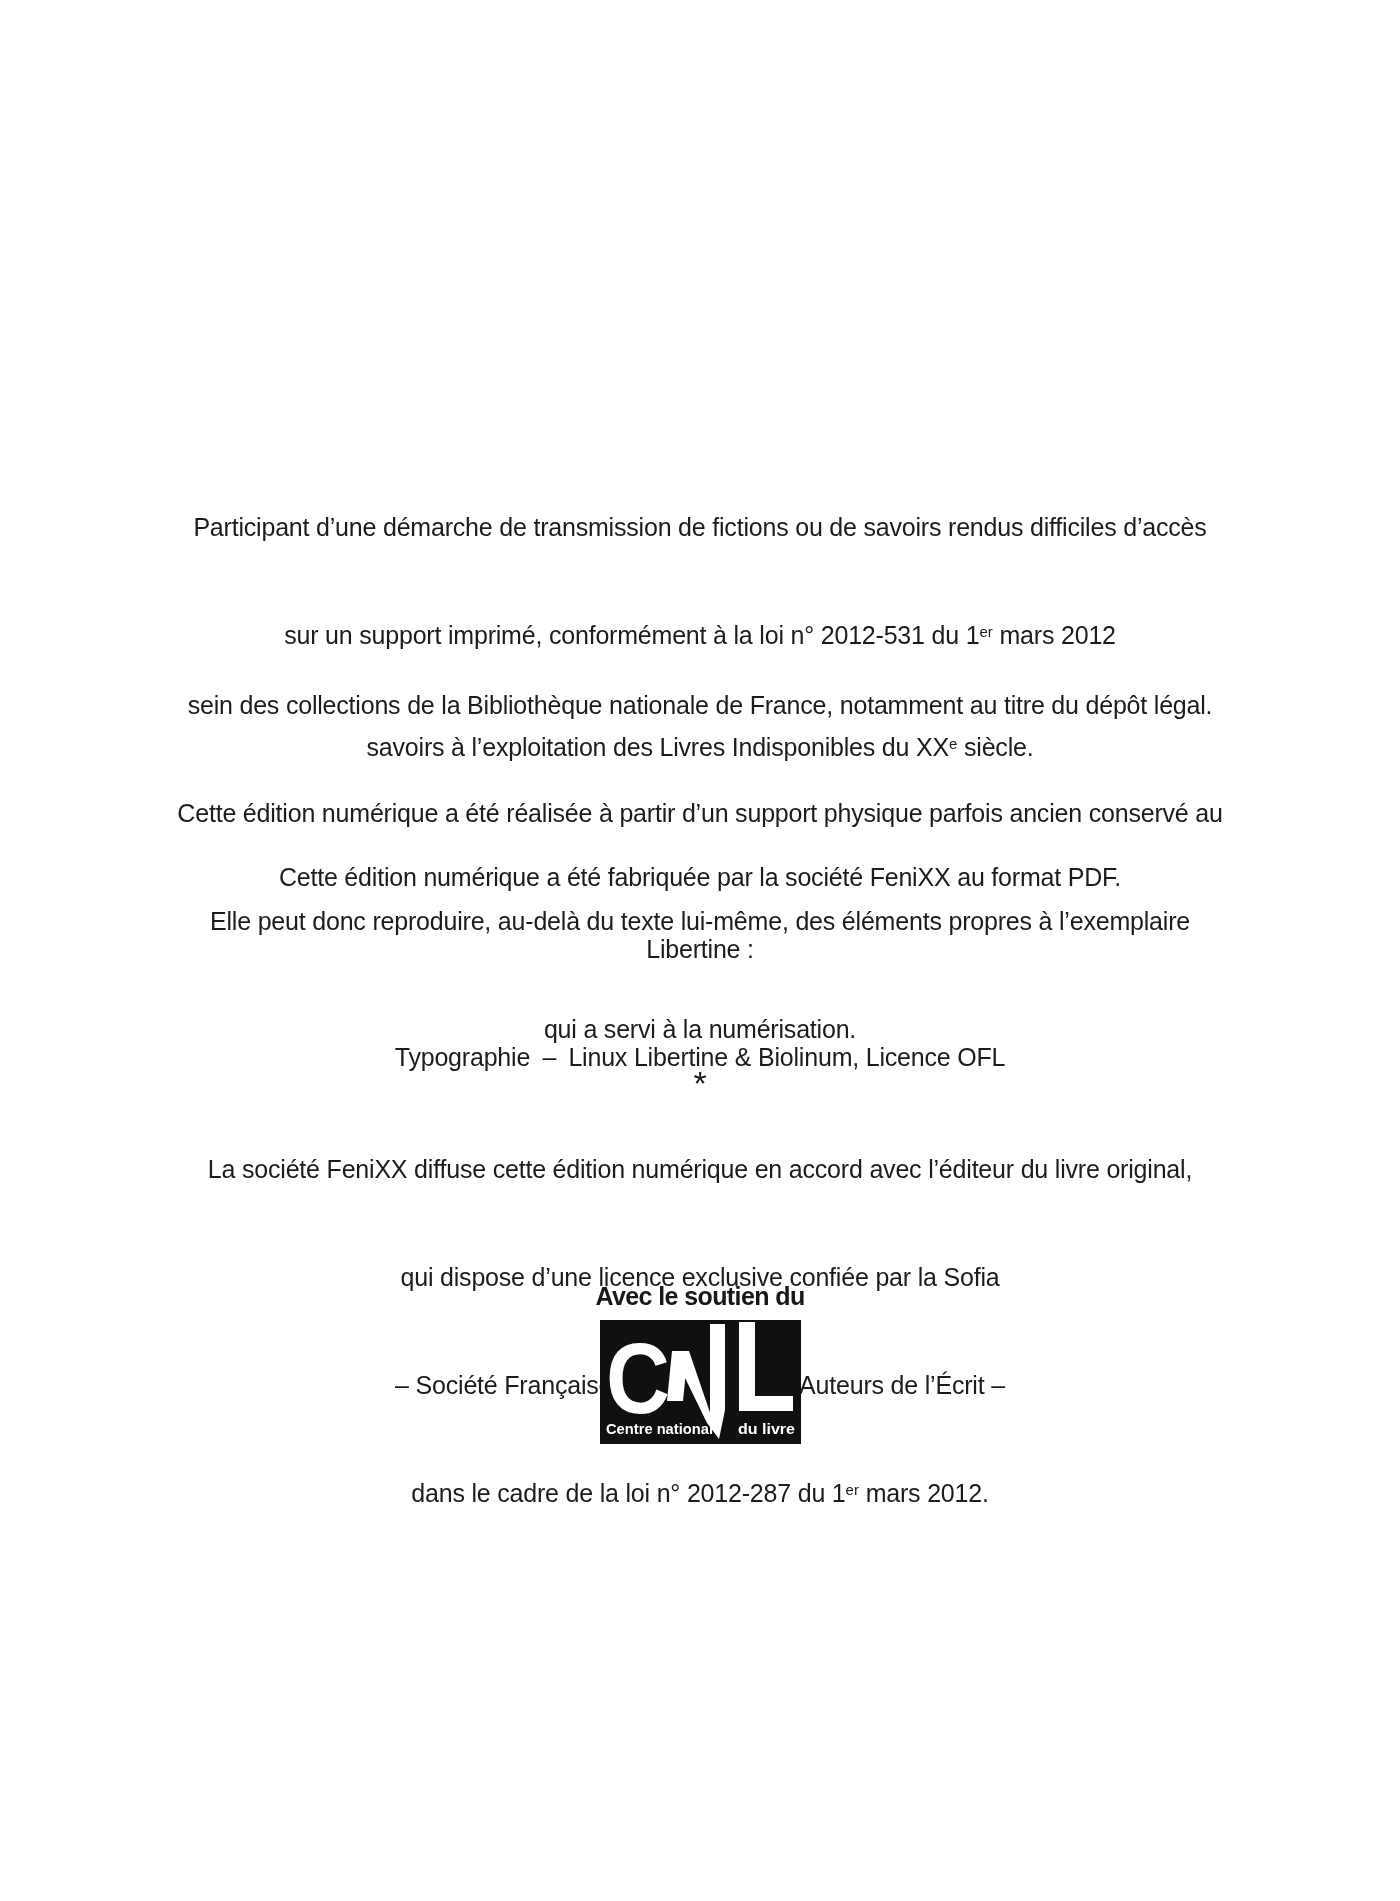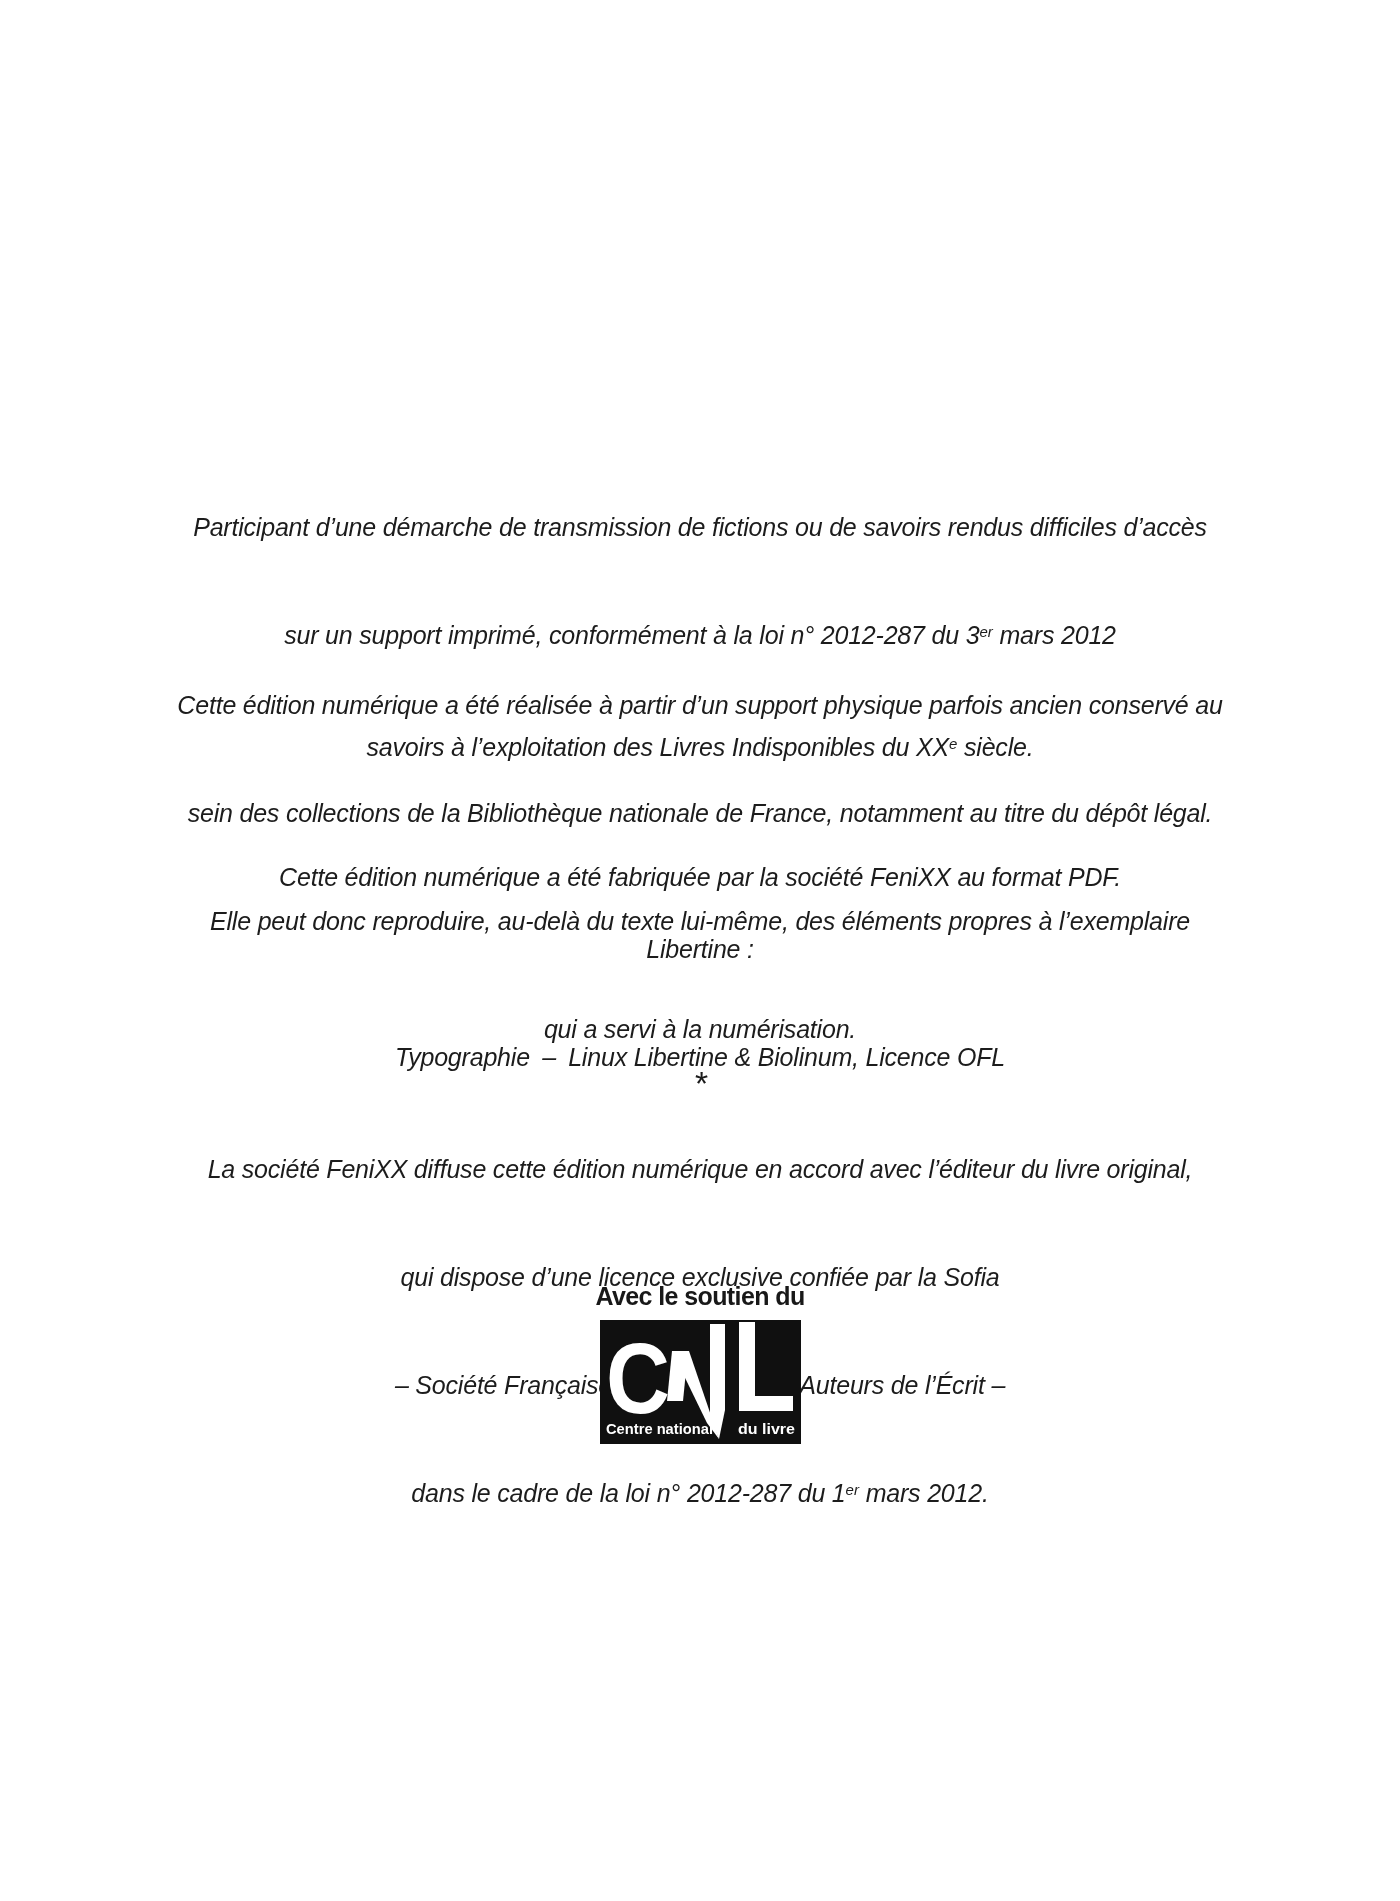--- a/index.html
+++ b/index.html
@@ -15,21 +15,21 @@
   .para {
     position: absolute;
     left: 0;
     width: 1400px;
     text-align: center;
     font-size: 25px;
     line-height: 36px;
     letter-spacing: -0.2px;
     white-space: pre-wrap;
   }
-  .para .line { min-height: 36px; font-style: italic; }
+  .para .line { min-height: 36px; }
   sup.ss {
     font-size: 0.6em;
     vertical-align: baseline;
     position: relative;
     top: -0.5em;
     letter-spacing: 0;
   }
   .p-transmission { top: 437px; }
   .p-bnf          { top: 615px; }
   .p-fenixx       { top: 787px; }
@@ -58,27 +58,27 @@
   }
   svg.cnl { width: 201px; height: 124px; display: block; }
 </style>
 </head>
 <body>
 
 <div class="page">
 
   <div class="para p-transmission">
     <div class="line">Participant d’une démarche de transmission de fictions ou de savoirs rendus difficiles d’accès</div>
-    <div class="line"><span>sur un support imprimé, conformément à la loi n° 2012-287 du 3</span><sup class="ss">er</sup><span> mars 2012</span></div>
+    <div class="line"><span>sur un support imprimé, conformément à la loi n° 2012-531 du 1</span><sup class="ss">er</sup><span> mars 2012</span></div>
     <div class="line"><span>savoirs à l’exploitation des Livres Indisponibles du XX</span><sup class="ss">e</sup><span> siècle.</span></div>
   </div>
 
   <div class="para p-bnf">
+    <div class="line">sein des collections de la Bibliothèque nationale de France, notamment au titre du dépôt légal.</div>
     <div class="line">Cette édition numérique a été réalisée à partir d’un support physique parfois ancien conservé au</div>
-    <div class="line">sein des collections de la Bibliothèque nationale de France, notamment au titre du dépôt légal.</div>
     <div class="line">Elle peut donc reproduire, au-delà du texte lui-même, des éléments propres à l’exemplaire</div>
     <div class="line">qui a servi à la numérisation.</div>
   </div>
 
   <div class="para p-fenixx">
     <div class="line">Cette édition numérique a été fabriquée par la société FeniXX au format PDF.</div>
   </div>
 
   <div class="para p-couverture">
     <div class="line">Libertine :</div>

